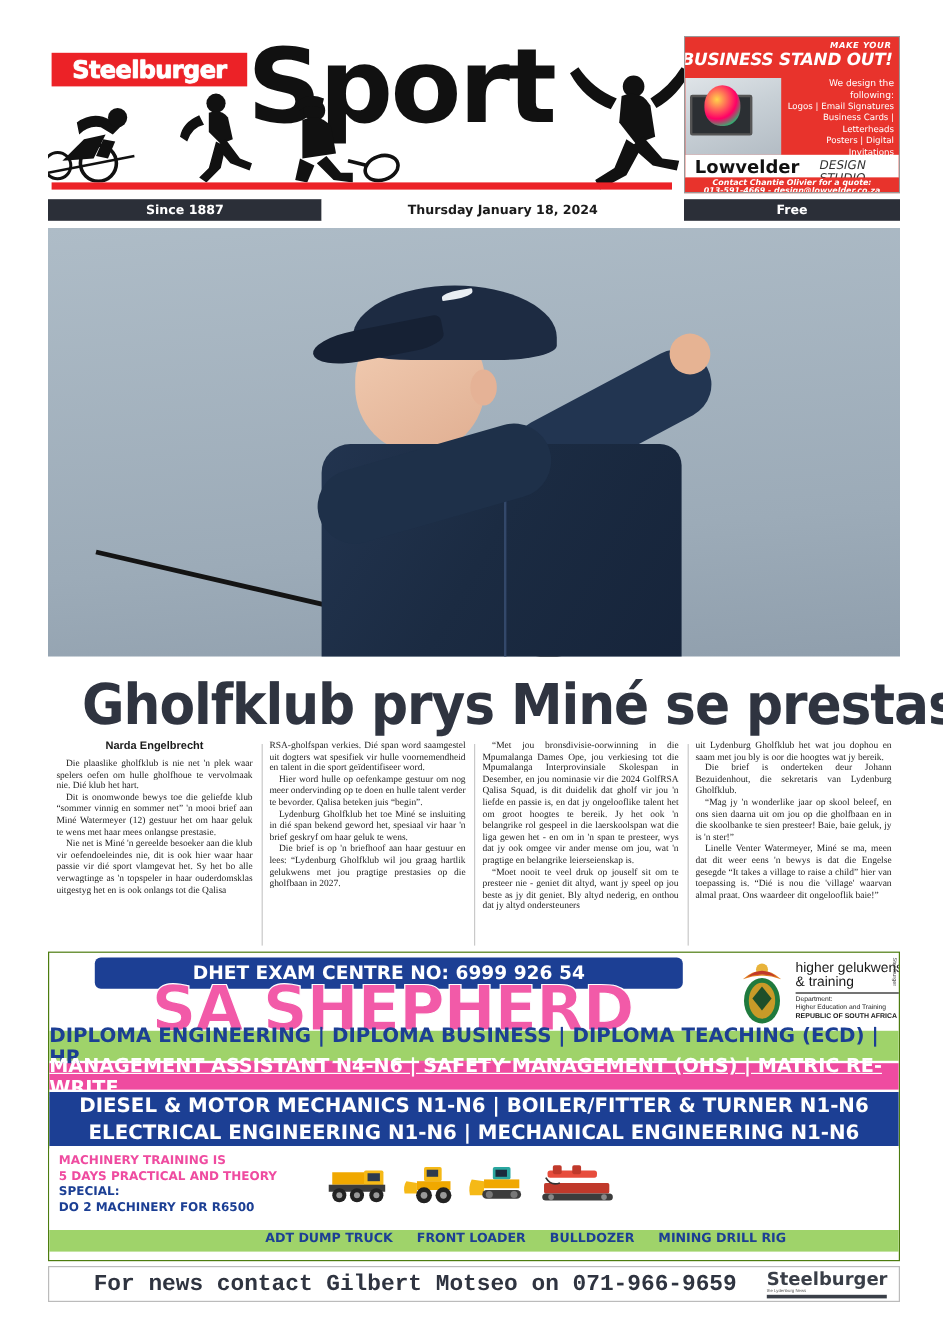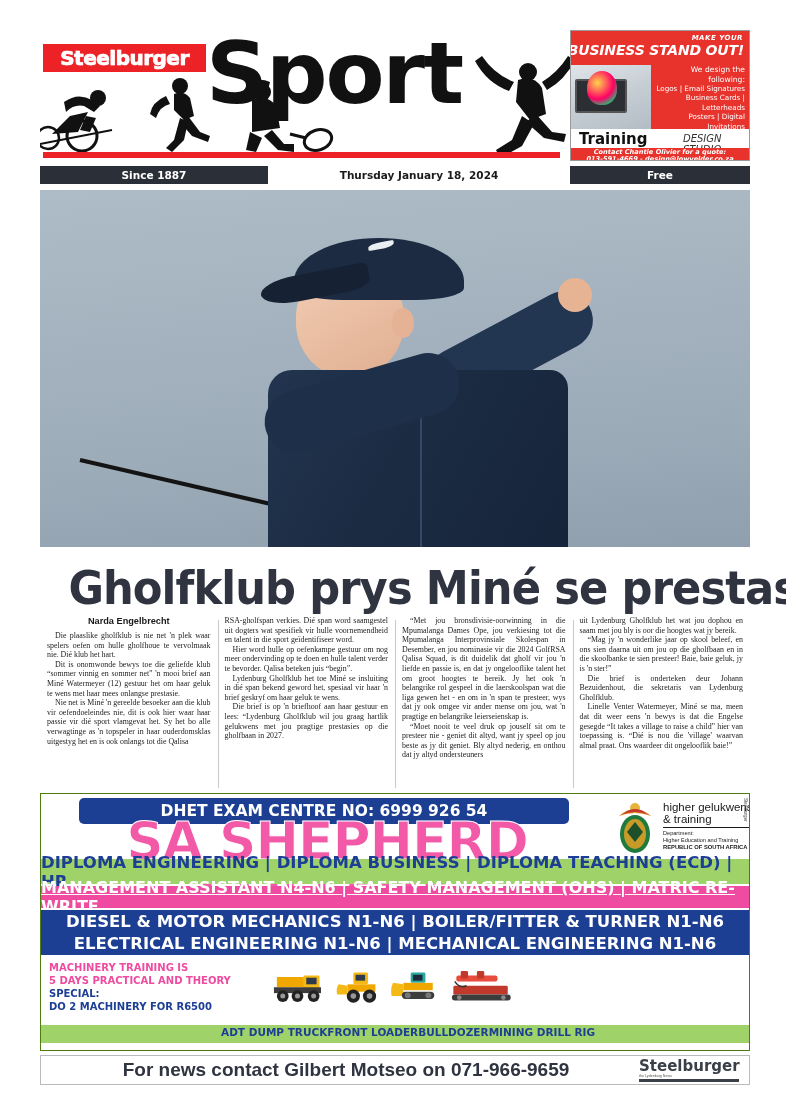--- a/index.html
+++ b/index.html
@@ -181,31 +181,31 @@
                 flex-direction:column; line-height:22px; }
 
   .machinery { position:absolute; left:0; top:163px; width:100%; height:68px; background:#fff; }
   .mach-txt { position:absolute; left:8px; top:4px; width:225px; font-family:"DejaVu Sans", sans-serif;
               font-weight:bold; font-size:10px; line-height:13px; }
   .mach-txt .pink { color:#ef4ba0; }
   .mach-txt .blue { color:#1c3f94; }
   .machines { position:absolute; left:230px; top:2px; width:250px; height:58px; }
 
   .ad-greenfoot { position:absolute; left:0; top:231px; width:100%; height:18px; background:#9fd36a; }
-  .gf-labels { position:absolute; left:180px; top:232px; width:470px; display:flex; 
+  .gf-labels { position:absolute; left:180px; top:232px; width:470px; display:flex; gap:20px;
                color:#1c3f94; font-family:"DejaVu Sans", sans-serif; font-weight:bold; font-size:10.5px; }
   .ad-vert { position:absolute; right:1px; top:4px; writing-mode:vertical-rl;
              font-size:4.6px; color:#444; font-family:"Liberation Sans", sans-serif; }
 
   
   .footer { position:absolute; left:40px; top:1055px; width:710px; height:30px;
             border:1px solid #bbb; background:#fff; }
   .footer-txt { position:absolute; left:0; top:0; width:610px; height:100%;
                 display:flex; align-items:center; justify-content:center;
-                font-family:Liberation Sans, sans-serif; font-weight:bold; font-size:19px; color:#2f3440;text-align:right; }
+                font-family:Liberation Mono, monospace; font-weight:bold; font-size:19px; color:#2f3440;text-align:right; }
   .footer-logo { position:absolute; right:6px; top:3px; width:104px; height:23px; }
   .fl-word { font-family:"DejaVu Sans", sans-serif; font-weight:bold; font-size:15px;
              color:#3a3f48; line-height:15px; }
   .fl-rule { width:100px; height:3px; background:#3a3f48; margin-top:1px; }
   .fl-sub { font-size:3.6px; color:#555; }
 </style>
 </head>
 <body>
 
 <div class="page">
@@ -271,21 +271,21 @@
       <div class="topad-txt">
         <div class="lead">We design the following:</div>
         <div class="li">Logos | Email Signatures</div>
         <div class="li">Business Cards | Letterheads</div>
         <div class="li">Posters | Digital Invitations</div>
         <div class="li">Flyers | Menus | Signboards</div>
         <div class="li">and so much more!</div>
       </div>
     </div>
     <div class="topad-white"></div>
-    <div class="lowvelder">Training</div>
+    <div class="lowvelder">Lowvelder</div>
     <div class="lowvelder-ds">DESIGN STUDIO</div>
     <div class="topad-foot">
       <div>Contact Chantie Olivier for a quote:</div>
       <div>013-591-4669 - design@lowvelder.co.za</div>
     </div>
   </div>
 
   <div class="datestrip">
     <div class="ds-since">Since 1887</div>
     <div class="ds-date">Thursday January 18, 2024</div>
@@ -325,22 +325,22 @@
       <p>Hier word hulle op oefenkampe gestuur om nog meer ondervinding op te doen en hulle talent verder te bevorder. Qalisa beteken juis “begin”.</p>
       <p>Lydenburg Gholfklub het toe Miné se insluiting in dié span bekend geword het, spesiaal vir haar 'n brief geskryf om haar geluk te wens.</p>
       <p>Die brief is op 'n briefhoof aan haar gestuur en lees: “Lydenburg Gholfklub wil jou graag hartlik gelukwens met jou pragtige prestasies op die gholfbaan in 2027.</p>
     </div>
     <div class="col">
       <p>“Met jou bronsdivisie-oorwinning in die Mpumalanga Dames Ope, jou verkiesing tot die Mpumalanga Interprovinsiale Skolespan in Desember, en jou nominasie vir die 2024 GolfRSA Qalisa Squad, is dit duidelik dat gholf vir jou 'n liefde en passie is, en dat jy ongelooflike talent het om groot hoogtes te bereik. Jy het ook 'n belangrike rol gespeel in die laerskoolspan wat die liga gewen het - en om in 'n span te presteer, wys dat jy ook omgee vir ander mense om jou, wat 'n pragtige en belangrike leierseienskap is.</p>
       <p>“Moet nooit te veel druk op jouself sit om te presteer nie - geniet dit altyd, want jy speel op jou beste as jy dit geniet. Bly altyd nederig, en onthou dat jy altyd ondersteuners</p>
     </div>
     <div class="col">
       <p class="noind">uit Lydenburg Gholfklub het wat jou dophou en saam met jou bly is oor die hoogtes wat jy bereik.</p>
+      <p>Die brief is onderteken deur Johann Bezuidenhout, die sekretaris van Lydenburg Gholfklub.</p>
       <p>“Mag jy 'n wonderlike jaar op skool beleef, en ons sien daarna uit om jou op die gholfbaan en in die skoolbanke te sien presteer! Baie, baie geluk, jy is 'n ster!”</p>
-      <p>Die brief is onderteken deur Johann Bezuidenhout, die sekretaris van Lydenburg Gholfklub.</p>
       <p>Linelle Venter Watermeyer, Miné se ma, meen dat dit weer eens 'n bewys is dat die Engelse gesegde “It takes a village to raise a child” hier van toepassing is. “Dié is nou die 'village' waarvan almal praat. Ons waardeer dit ongelooflik baie!”</p>
     </div>
   </div>
 
   <div class="bigad">
     <div class="ad-dhet-row">
       <div class="dhet-pill">DHET EXAM CENTRE NO: 6999 926 54</div>
       <div class="shepherd">SA SHEPHERD COLLEGE</div>
       <div class="dhet-logo">
         <svg class="coat" viewBox="0 0 44 54">

